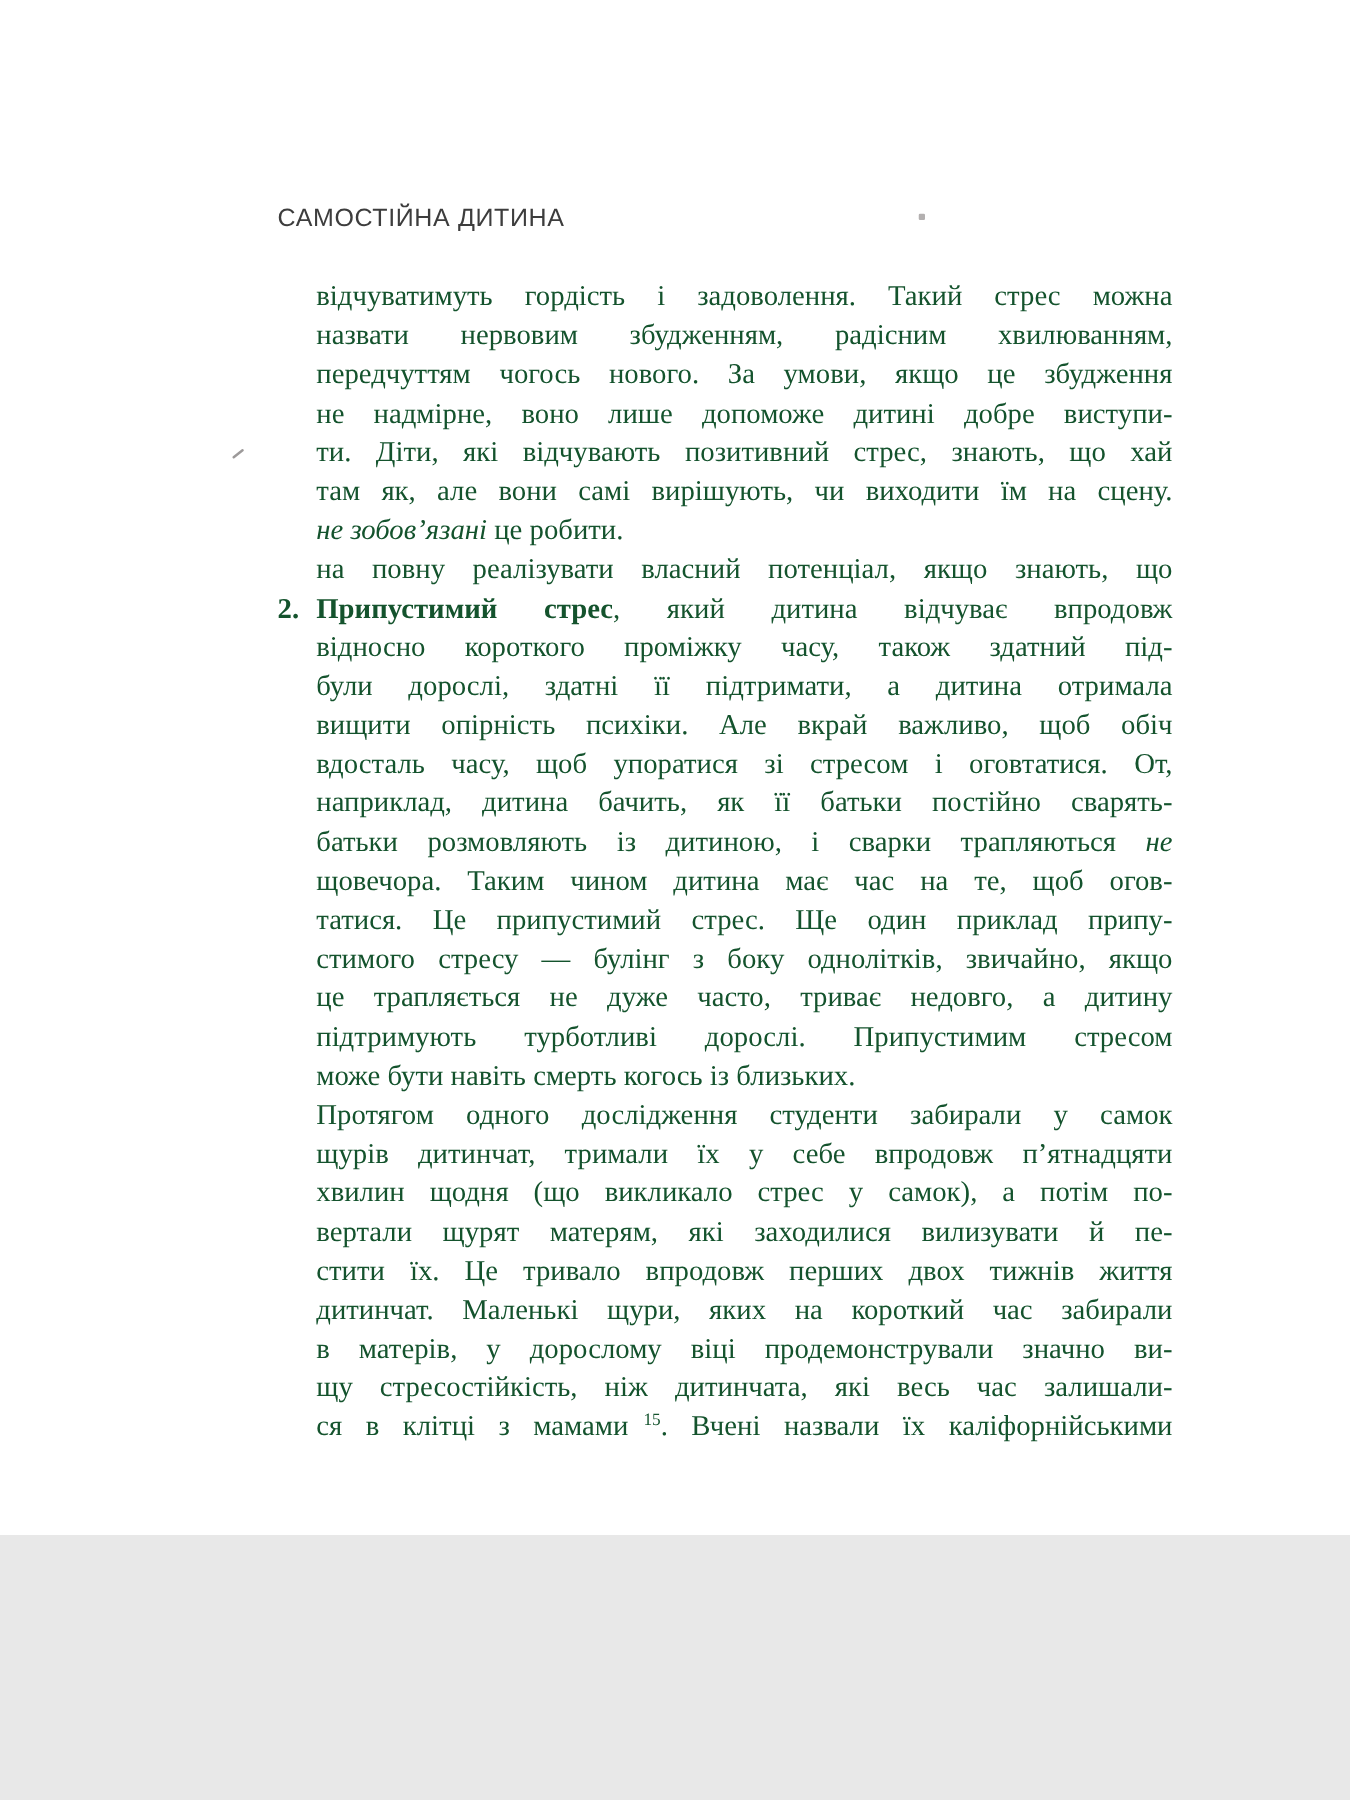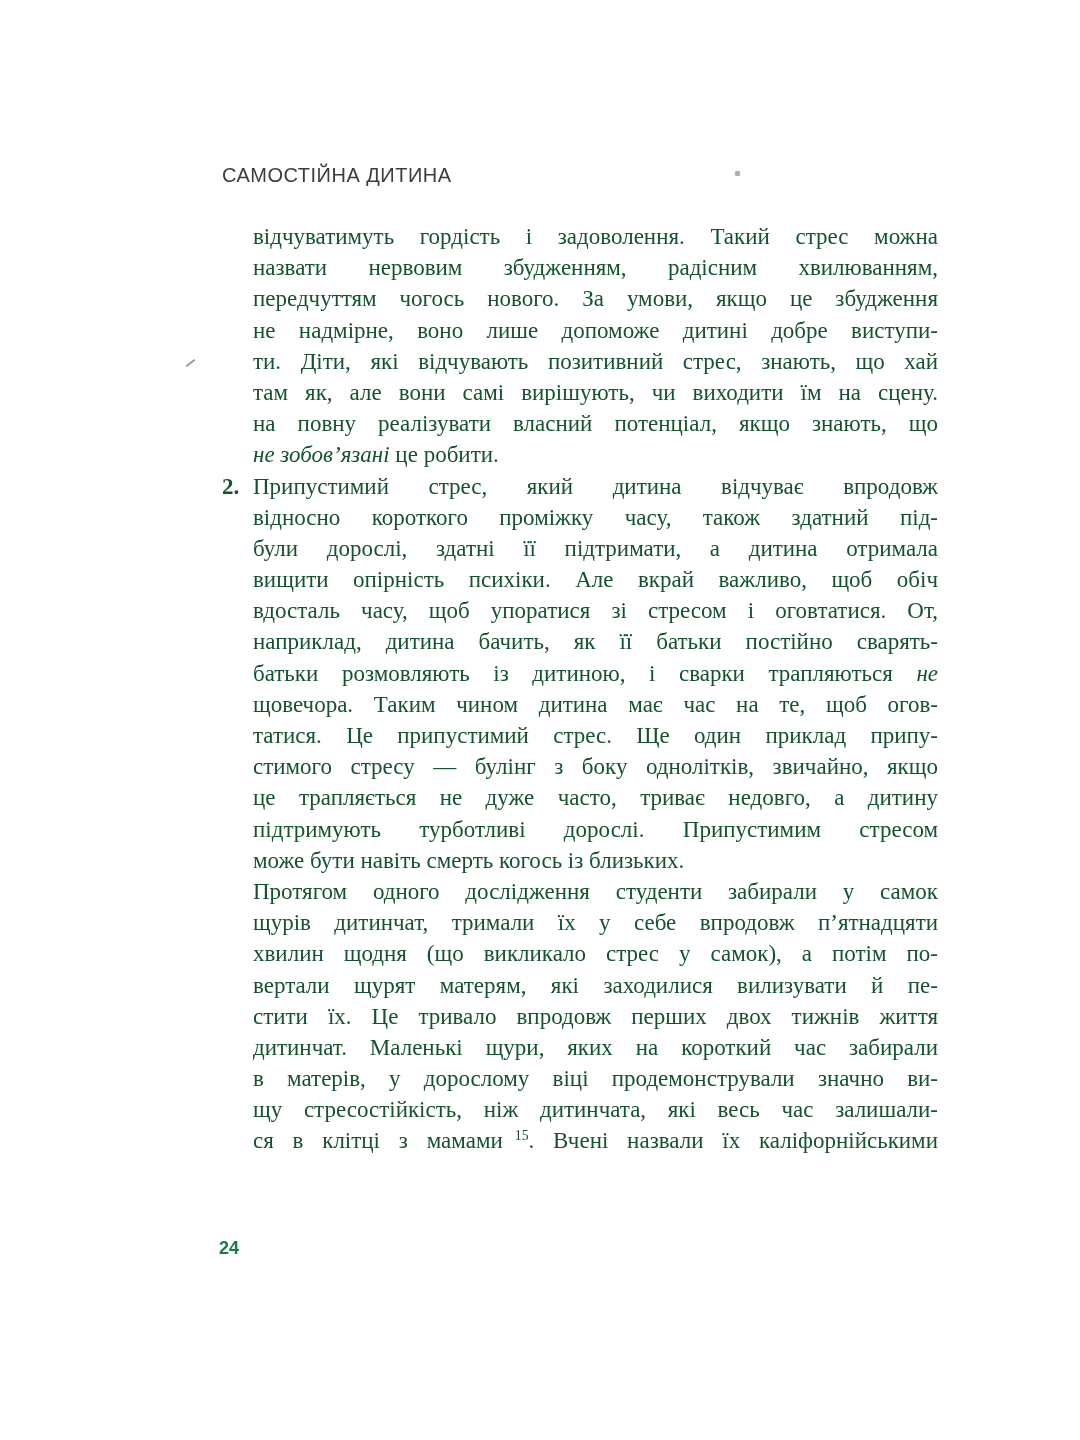--- a/index.html
+++ b/index.html
@@ -1,19 +1,19 @@
 <!DOCTYPE html>
 <html><head>
 <meta charset="utf-8">
 <style>
   html, body { margin: 0; padding: 0; background: #e8e8e8; }
   .page {
     position: relative;
     width: 1080px;
-    height: 1440px;
+    height: 1228px;
     background: #ffffff;
     overflow: hidden;
     margin: 0 auto;
   }
   .running-head {
     position: absolute;
     left: 222px;
     top: 164px;
     font-family: "Liberation Sans", sans-serif;
     font-size: 20px;
@@ -39,21 +39,21 @@
     font-weight: 700;
   }
   .line {
     text-align: justify;
     text-align-last: justify;
     height: 31.2px;
     overflow: visible;
   }
   .line.last { text-align-last: left; }
   .i { font-style: italic; }
-  .b { font-weight: 400; }
+  .b { font-weight: 700; }
   .sup {
     font-size: 0.6em;
     vertical-align: super;
     line-height: 0;
     letter-spacing: 0;
     margin-left: 12px;
   }
   .page-number {
     position: absolute;
     left: 219px;
@@ -93,22 +93,22 @@
   <div class="artifact-slash"></div>
 
   <div class="text-block" id="text-block">
       <div class="para">
         <div class="line"><span>відчуватимуть гордість і задоволення. Такий стрес можна</span></div>
         <div class="line"><span>назвати нервовим збудженням, радісним хвилюванням,</span></div>
         <div class="line"><span>передчуттям чогось нового. За умови, якщо це збудження</span></div>
         <div class="line"><span>не надмірне, воно лише допоможе дитині добре виступи-</span></div>
         <div class="line"><span>ти. Діти, які відчувають позитивний стрес, знають, що хай</span></div>
         <div class="line"><span>там як, але вони самі вирішують, чи виходити їм на сцену.</span></div>
+        <div class="line last"><span class="i">не зобов’язані</span><span> це робити.</span></div>
         <div class="line"><span>на повну реалізувати власний потенціал, якщо знають, що</span></div>
-        <div class="line last"><span class="i">не зобов’язані</span><span> це робити.</span></div>
       </div>
       <div class="para">
         <span class="marker">2.</span>
         <div class="line"><span class="b">Припустимий стрес</span><span>, який дитина відчуває впродовж</span></div>
         <div class="line"><span>відносно короткого проміжку часу, також здатний під-</span></div>
         <div class="line"><span>були дорослі, здатні її підтримати, а дитина отримала</span></div>
         <div class="line"><span>вищити опірність психіки. Але вкрай важливо, щоб обіч</span></div>
         <div class="line"><span>вдосталь часу, щоб упоратися зі стресом і оговтатися. От,</span></div>
         <div class="line"><span>наприклад, дитина бачить, як її батьки постійно сварять-</span></div>
         <div class="line"><span>батьки розмовляють із дитиною, і сварки трапляються </span><span class="i">не</span></div>

